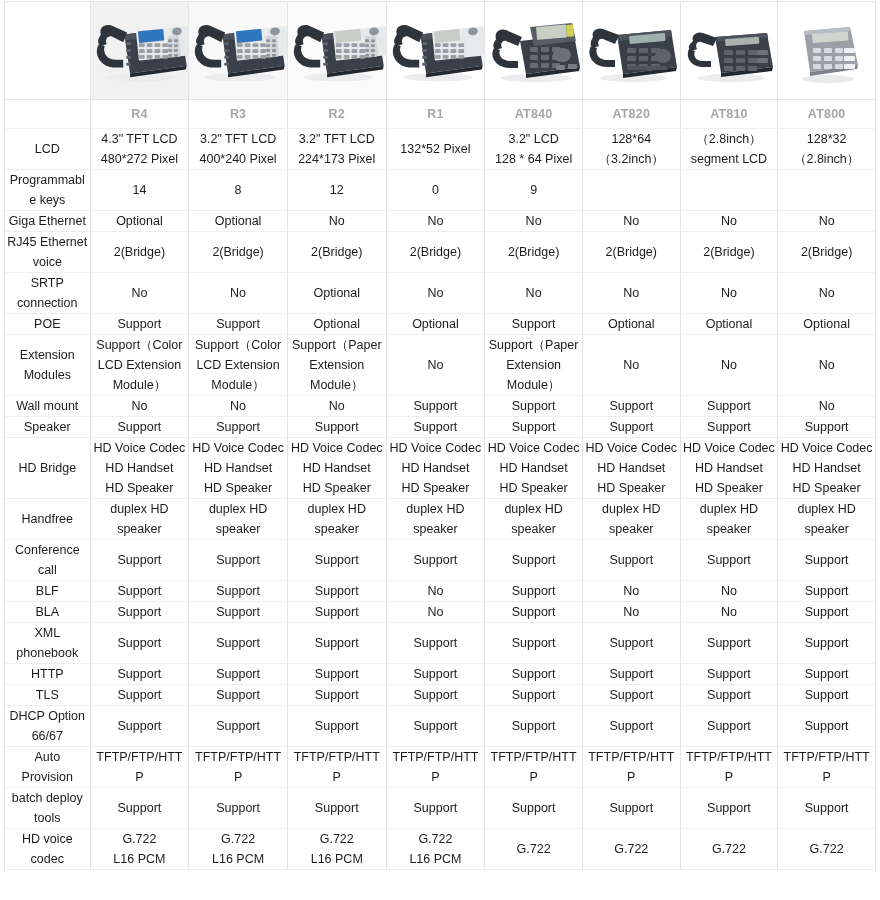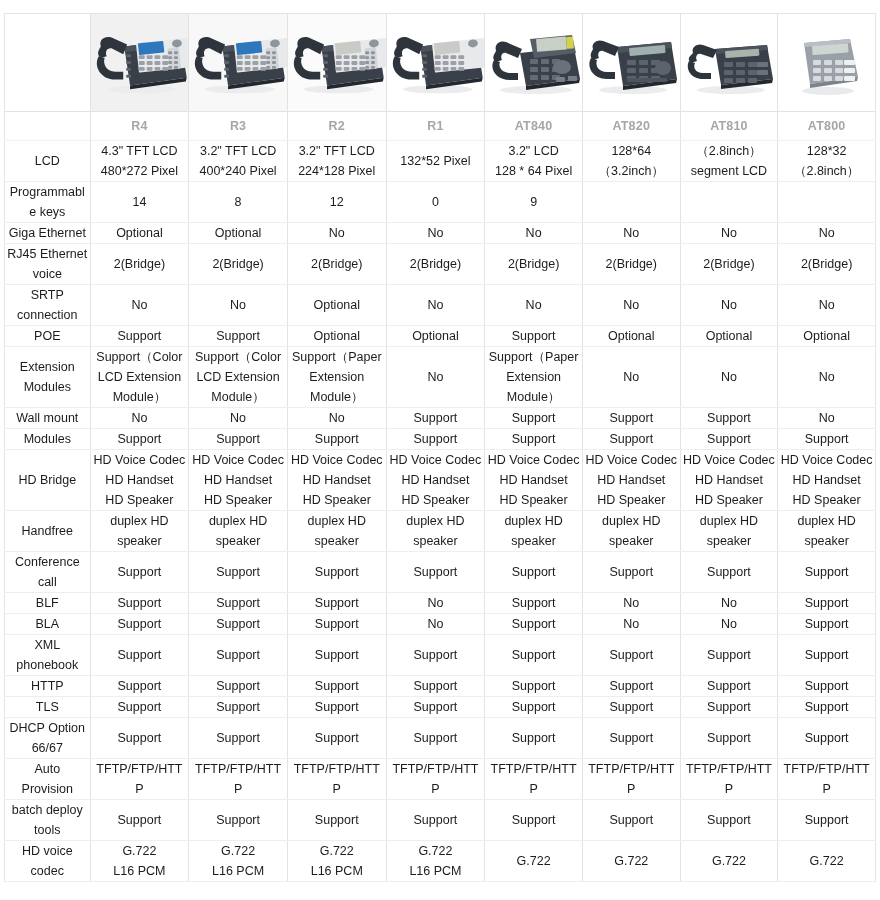--- a/index.html
+++ b/index.html
@@ -14,21 +14,21 @@
     font-family: "Liberation Sans", sans-serif;
     color: #1a1a1a;
     overflow: hidden;
   }
 
   .sheet {
     width: 880px;
     height: 644px;
     position: relative;
     background: #ffffff;
-    padding-top: 13px;
+    padding-top: 1px;
     box-sizing: border-box;
   }
 
   table.spec {
     border-collapse: collapse;
     table-layout: fixed;
     width: 872px;
     margin: 0 4px;
     border-top: 1px solid #e3e3e3;
     border-left: 1px solid #e3e3e3;
@@ -384,21 +384,21 @@
           <td class="val-cell">
             <span class="multi">4.3" TFT LCD</span>
             <span class="multi">480*272 Pixel</span>
           </td>
           <td class="val-cell">
             <span class="multi">3.2" TFT LCD</span>
             <span class="multi">400*240 Pixel</span>
           </td>
           <td class="val-cell">
             <span class="multi">3.2" TFT LCD</span>
-            <span class="multi">224*128 Pixel</span>
+            <span class="multi">224*173 Pixel</span>
           </td>
           <td class="val-cell">
             <span class="multi">132*52 Pixel</span>
           </td>
           <td class="val-cell">
             <span class="multi">3.2" LCD</span>
             <span class="multi">128 * 64 Pixel</span>
           </td>
           <td class="val-cell">
             <span class="multi">128*64（3.2inch）</span>
@@ -602,21 +602,21 @@
             <span class="multi">Support</span>
           </td>
           <td class="val-cell">
             <span class="multi">Support</span>
           </td>
           <td class="val-cell">
             <span class="multi">No</span>
           </td>
         </tr>
         <tr class="h1">
-          <td class="label-cell">Modules</td>
+          <td class="label-cell">Speaker</td>
           <td class="val-cell">
             <span class="multi">Support</span>
           </td>
           <td class="val-cell">
             <span class="multi">Support</span>
           </td>
           <td class="val-cell">
             <span class="multi">Support</span>
           </td>
           <td class="val-cell">

